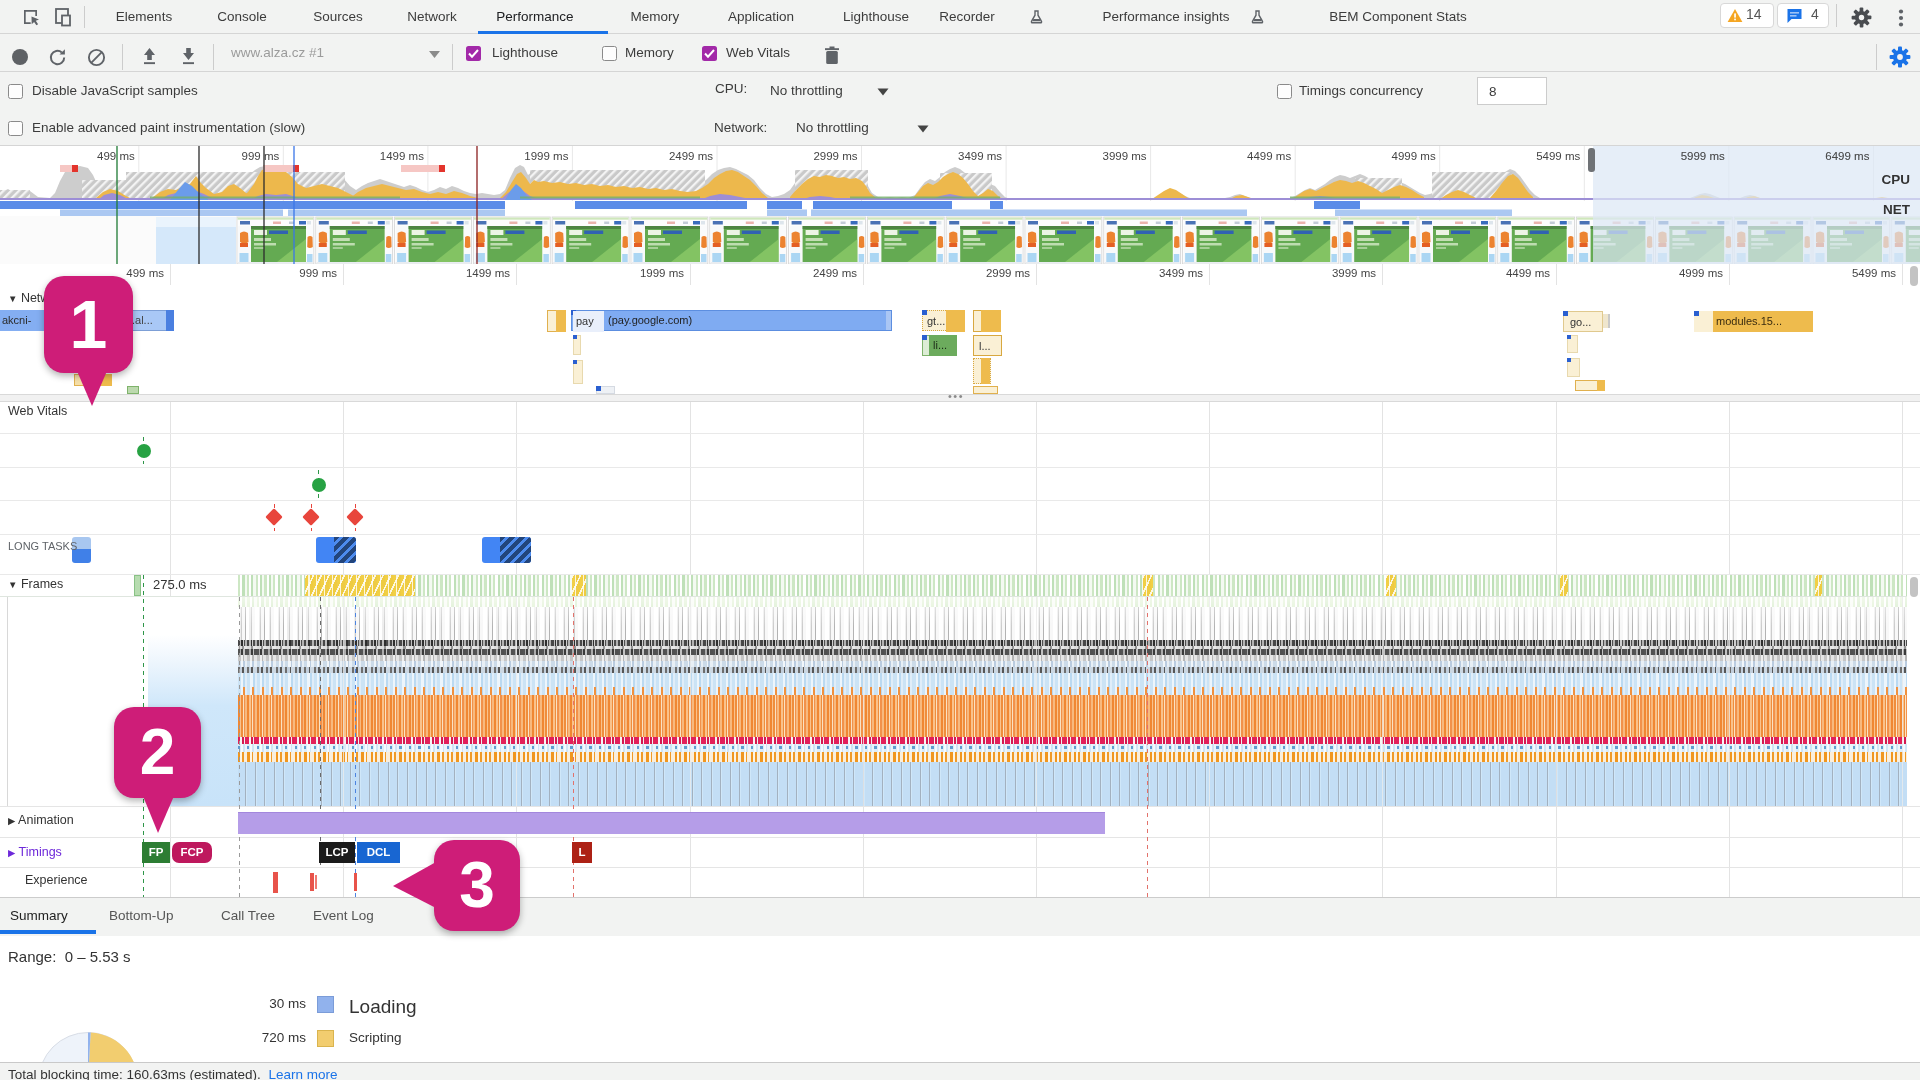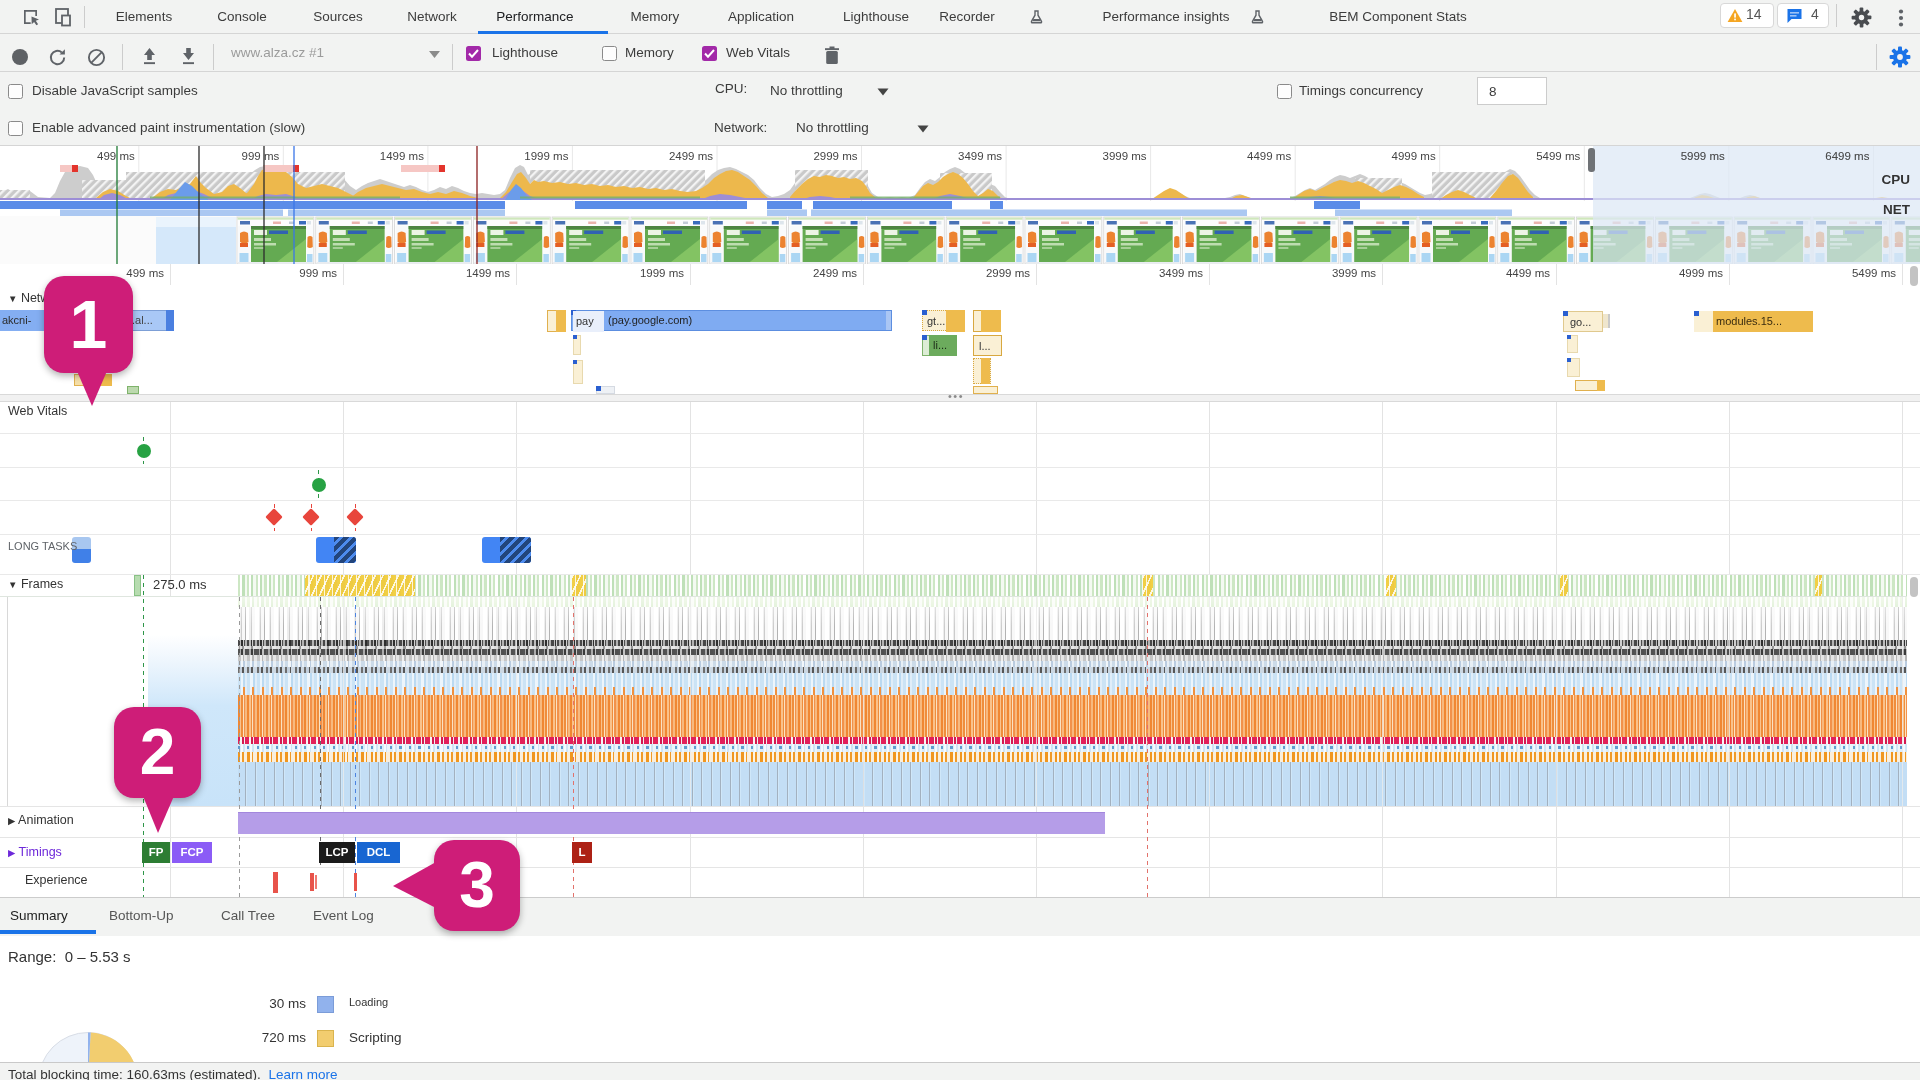--- a/index.html
+++ b/index.html
@@ -982,38 +982,38 @@
 <div class="abs" style="left:8px;top:845px;font-size:12.5px;color:#6d28d9;z-index:6;"><span style="font-size:9.5px;">▶</span> Timings</div>
 <div class="abs" style="left:0;top:867px;width:1920px;height:1px;background:#e5e5e5;"></div>
 <div class="abs" style="left:25px;top:873px;font-size:12.5px;color:#333;z-index:6;">Experience</div>
 <div class="dash" style="left:143px;top:575px;height:322px;background:repeating-linear-gradient(180deg,#2e9648 0 4px,transparent 4px 8px);z-index:4;"></div>
 <div class="dash" style="left:239px;top:597px;height:300px;background:repeating-linear-gradient(180deg,#9a9a9a 0 4px,transparent 4px 8px);z-index:4;"></div>
 <div class="dash" style="left:320px;top:597px;height:270px;background:repeating-linear-gradient(180deg,#6a6a6a 0 4px,transparent 4px 8px);z-index:4;"></div>
 <div class="dash" style="left:355px;top:597px;height:300px;background:repeating-linear-gradient(180deg,#4d84e0 0 4px,transparent 4px 8px);z-index:4;"></div>
 <div class="dash" style="left:573px;top:597px;height:300px;background:repeating-linear-gradient(180deg,#e2726b 0 4px,transparent 4px 8px);z-index:4;"></div>
 <div class="dash" style="left:1147px;top:597px;height:300px;background:repeating-linear-gradient(180deg,#e2726b 0 4px,transparent 4px 8px);z-index:4;"></div>
 <div class="tbox" style="left:142px;top:842px;width:28px;background:#2d7d33;">FP</div>
-<div class="tbox" style="left:172px;top:842px;width:40px;background:#8b5cf6;">FCP</div>
+<div class="tbox" style="left:172px;top:842px;width:40px;background:#be185d;border-radius:7px;">FCP</div>
 <div class="tbox" style="left:319px;top:842px;width:36px;background:#1b1b1b;">LCP</div>
 <div class="tbox" style="left:357px;top:842px;width:43px;background:#1866d2;">DCL</div>
 <div class="tbox" style="left:572px;top:842px;width:20px;background:#ad2115;">L</div>
 <div class="abs" style="left:273px;top:872px;width:5px;height:21px;background:#e8534a;z-index:5;"></div>
 <div class="abs" style="left:310px;top:873px;width:4px;height:18px;background:#e8534a;z-index:5;"></div>
 <div class="abs" style="left:315px;top:875px;width:2px;height:14px;background:#ef7b72;z-index:5;"></div>
 <div class="abs" style="left:354px;top:873px;width:3px;height:18px;background:#e8534a;z-index:5;"></div>
 <div class="abs" style="left:0;top:897px;width:1920px;height:39px;background:#f2f3f2;border-top:1px solid #ccc;z-index:6;"></div>
 <div class="abs" style="left:10px;top:908px;font-size:13.5px;color:#222;z-index:7;">Summary</div>
 <div class="abs" style="left:109px;top:908px;font-size:13.5px;color:#555;z-index:7;">Bottom-Up</div>
 <div class="abs" style="left:221px;top:908px;font-size:13.5px;color:#555;z-index:7;">Call Tree</div>
 <div class="abs" style="left:313px;top:908px;font-size:13.5px;color:#555;z-index:7;">Event Log</div>
 <div class="abs" style="left:0;top:930px;width:96px;height:3.5px;background:#1a73e8;z-index:7;"></div>
 <div class="abs" style="left:8px;top:948px;font-size:15px;color:#333;">Range:&nbsp; 0 – 5.53 s</div>
 <div class="abs" style="left:220px;top:996px;width:86px;text-align:right;font-size:13.5px;color:#333;">30 ms</div>
 <div class="abs" style="left:317px;top:996px;width:17px;height:17px;background:#91b2ed;border:1px solid #7b9cd8;"></div>
-<div class="abs" style="left:349px;top:996px;font-size:11px;color:#333;">Loading</div>
+<div class="abs" style="left:349px;top:996px;font-size:19px;color:#333;">Loading</div>
 <div class="abs" style="left:220px;top:1030px;width:86px;text-align:right;font-size:13.5px;color:#333;">720 ms</div>
 <div class="abs" style="left:317px;top:1030px;width:17px;height:17px;background:#f2cd6f;border:1px solid #dab44e;"></div>
 <div class="abs" style="left:349px;top:1030px;font-size:13.5px;color:#333;">Scripting</div>
 <svg class="abs" style="left:36px;top:1030px;" width="106" height="32" viewBox="0 0 106 32">
 <circle cx="52" cy="52" r="49.5" fill="#eef3fa" stroke="#d8dde6" stroke-width="1"></circle>
 <path d="M52 52 L54.6 2.6 A49.5 49.5 0 0 1 101 62 Z" fill="#f2cd6f"></path>
 <path d="M52 52 L52 2.5 L54.6 2.6 Z" fill="#91b2ed"></path>
   </svg>
 <div class="abs" style="left:0;top:1062px;width:1920px;height:18px;background:#f2f3f2;border-top:1px solid #c9c9c9;z-index:8;"></div>
 <div class="abs" style="left:8px;top:1067px;font-size:13.5px;color:#333;z-index:9;">Total blocking time: 160.63ms (estimated).&nbsp; <span style="color:#1a73e8;">Learn more</span></div>

